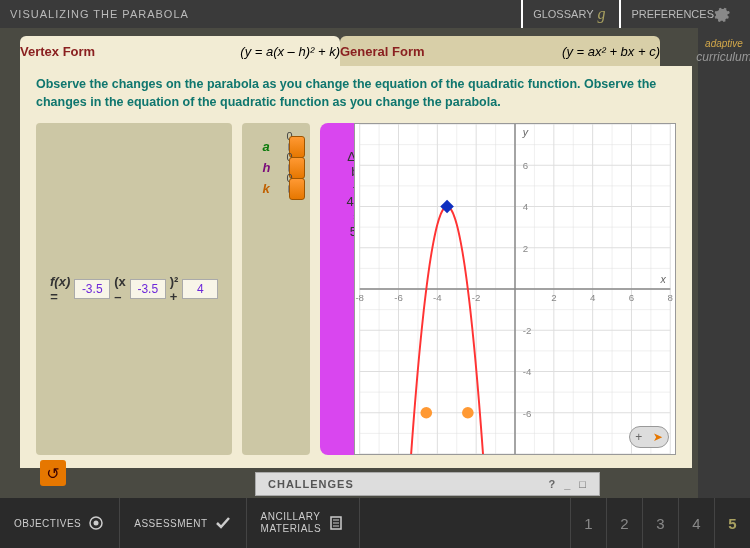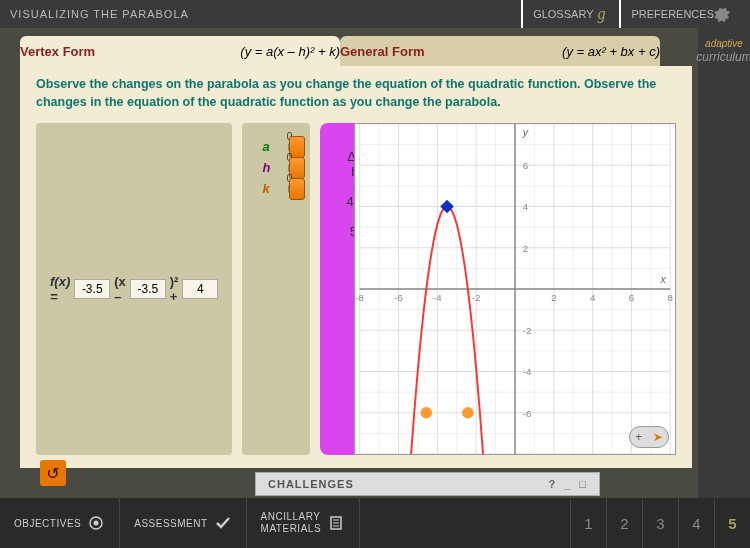--- a/index.html
+++ b/index.html
@@ -24,21 +24,21 @@
     .panel { background: #f2ecd4; margin: 0 6px 0 20px; height: calc(100% - 60px); padding: 10px 16px; }
     .instructions { color: #0f766e; font-size: 12.5px; font-weight: bold; line-height: 1.4; margin-bottom: 12px; }
     
     .body-split { display: flex; gap: 18px; height: calc(100% - 50px); }
     .left-controls { width: 300px; display: flex; flex-direction: row; gap: 10px; }
     .right-chart { flex: 1; background: #fff; border: 1px solid #999; position: relative; }
     
     .eq-box { background: #ccc7a5; border-radius: 4px; padding: 18px 14px; font-size: 13px; color: #333; display: flex; align-items: center; gap: 4px; }
     .eq-box b { font-weight: bold; }
     .eq-italic { font-style: italic; font-weight: bold; }
-    .eq-input { width: 36px; height: 20px; background: #f8f5e8; border: 1px solid #aaa; text-align: center; font-size: 12px; color: #000000; font-family: inherit; }
+    .eq-input { width: 36px; height: 20px; background: #f8f5e8; border: 1px solid #aaa; text-align: center; font-size: 12px; color: #6d28d9; font-family: inherit; }
     
     .sliders-box { background: #ccc7a5; border-radius: 4px; padding: 10px 20px; }
     .slider-row { display: flex; align-items: center; gap: 12px; margin: 6px 0; position: relative; }
     .slider-label { width: 14px; font-style: italic; font-weight: bold; font-size: 13px; }
     .slider-label.a { color: #0a7a0a; }
     .slider-label.h { color: #7a0a7a; }
     .slider-label.k { color: #c06000; }
     .slider-track { flex: 1; height: 8px; background: linear-gradient(#999,#ccc); border-radius: 4px; border: 1px solid #888; position: relative; }
     .slider-thumb { position: absolute; top: -8px; width: 16px; height: 22px; background: linear-gradient(#ff9933, #e67700); border: 1px solid #a05500; border-radius: 3px; cursor: pointer; }
     .slider-value { position: absolute; top: -14px; left: 50%; transform: translateX(-50%); font-size: 11px; color: #444; }

